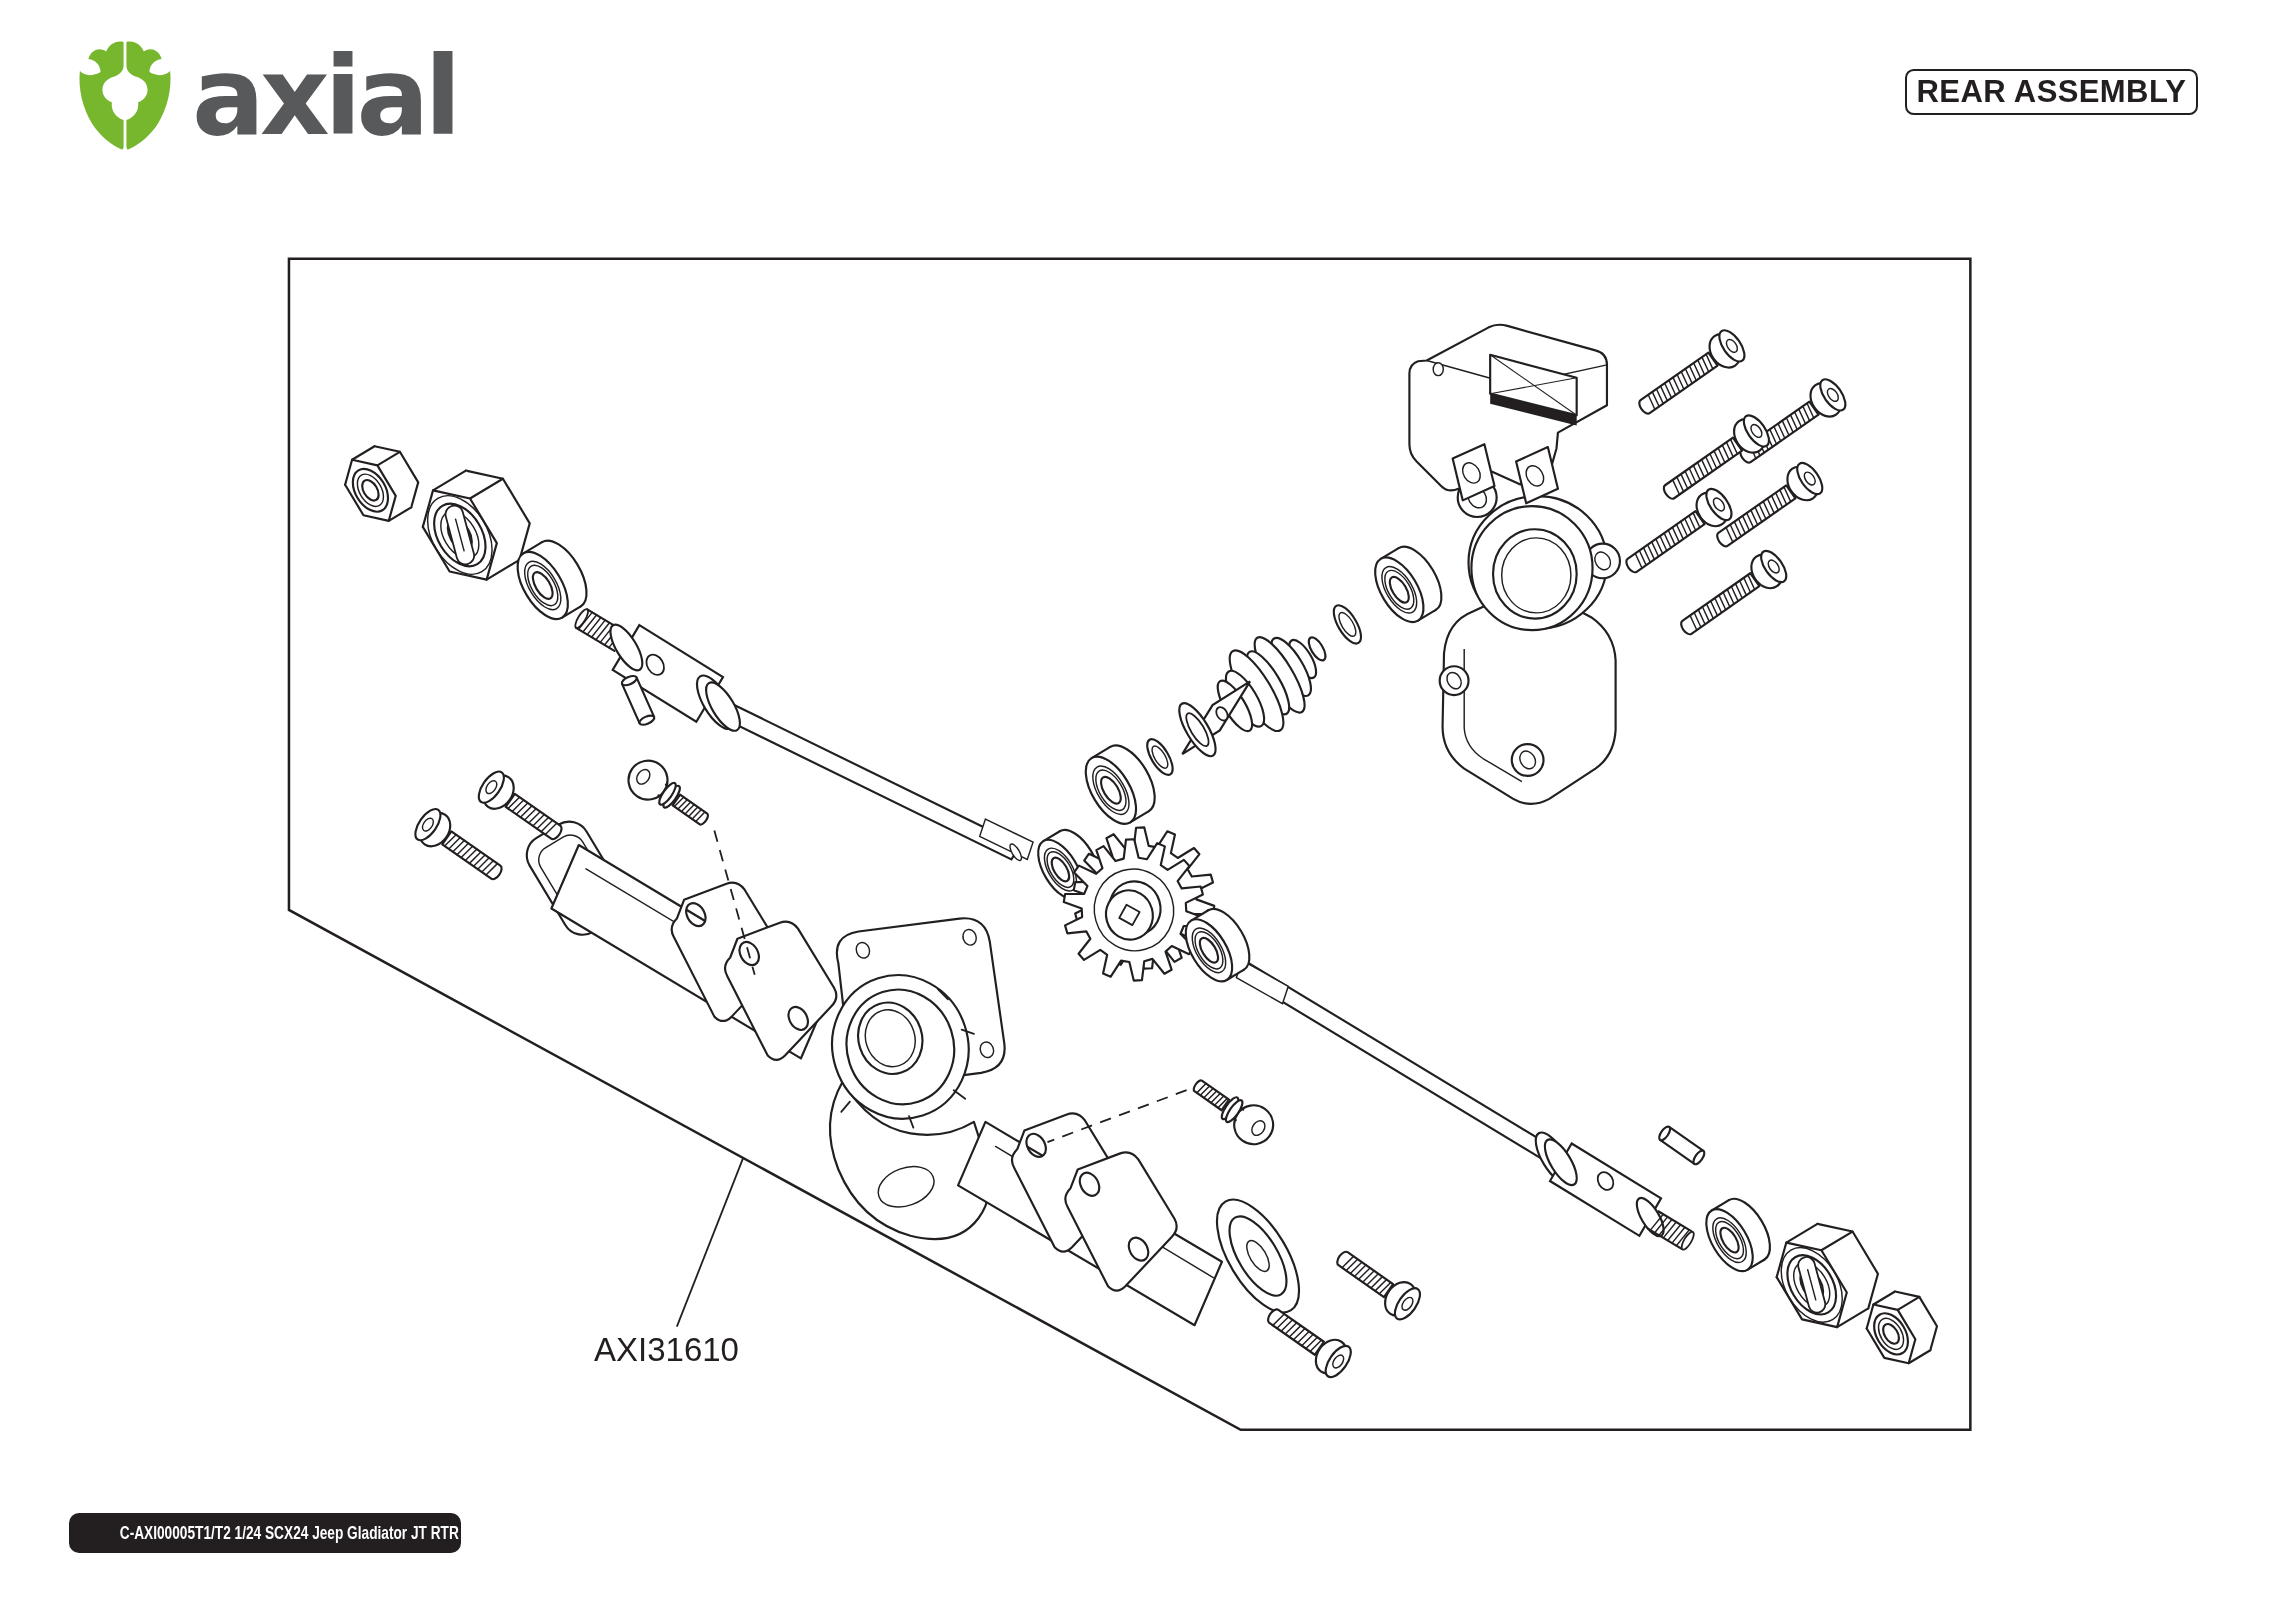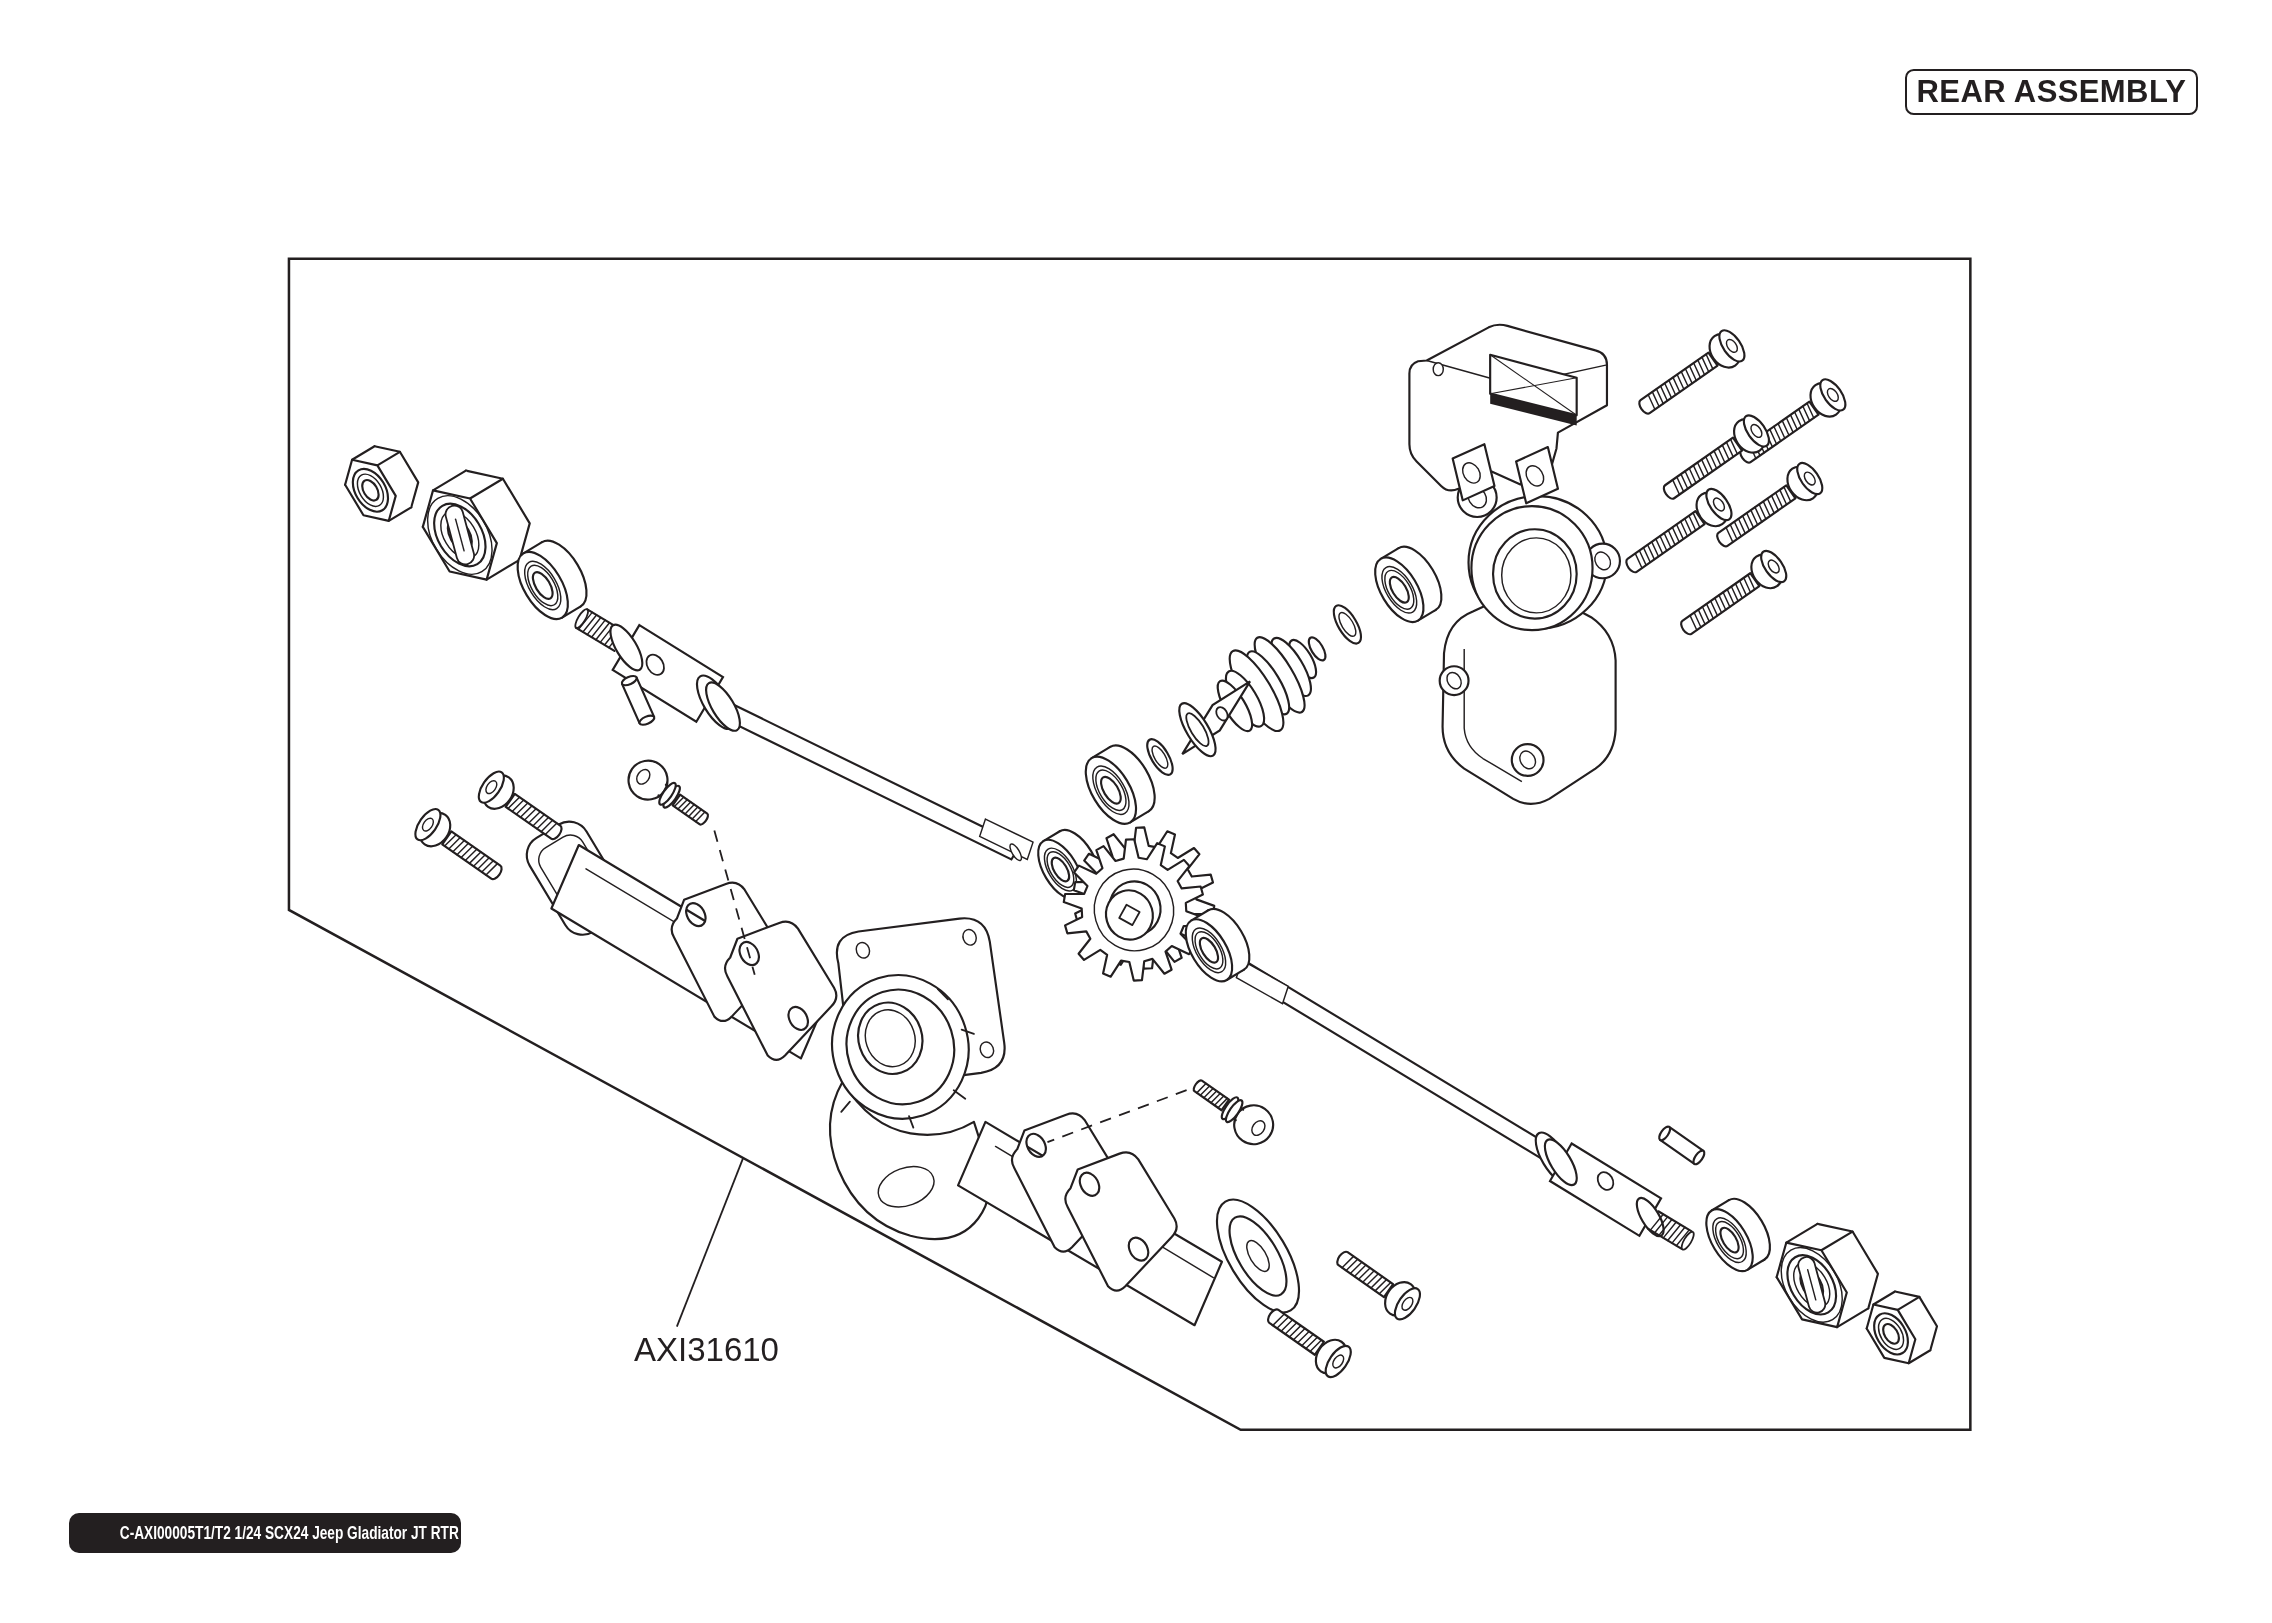--- a/index.html
+++ b/index.html
@@ -5,31 +5,52 @@
   html,body{margin:0;padding:0;background:#fff;}
   .page{position:relative;width:2273px;height:1623px;background:#fff;overflow:hidden;
         font-family:"Liberation Sans",sans-serif;color:#231f20;}
   .logo{position:absolute;left:78px;top:40px;display:flex;align-items:center;}
   .logo-text{font-family:"DejaVu Sans",sans-serif;font-weight:bold;font-size:108px;line-height:113px;
              letter-spacing:-5px;color:#58595b;margin-left:20px;}
   .assembly-badge{position:absolute;left:1905px;top:69px;width:293px;height:46px;box-sizing:border-box;
              border:2.9px solid #231f20;border-radius:8.7px;display:flex;align-items:center;justify-content:center;
              font-weight:bold;font-size:31px;letter-spacing:0.4px;background:#fff;}
   .diagram-svg{position:absolute;left:0;top:0;}
-  .part-label{position:absolute;left:634px;top:1331px;font-size:33px;color:#231f20;}
+  .part-label{position:absolute;left:594px;top:1331px;font-size:33px;color:#231f20;}
   .footer-badge{position:absolute;left:69px;top:1513px;width:348px;height:40px;background:#231f20;
              border-radius:10px;display:flex;align-items:center;overflow:hidden;padding-left:44px;}
   .footer-badge span{color:#fff;font-weight:bold;font-size:19px;white-space:nowrap;padding-left:9.4px;
              transform:scaleX(0.72);transform-origin:left center;letter-spacing:0;}
 </style>
 </head>
 <body>
 
 <div class="page">
 
+  <div class="logo">
+    <svg width="94" height="113" viewBox="0 0 200 240">
+      <g fill="#76b72e" stroke="none">
+        <path id="logo-half" d="M97,4
+          C80,0 66,10 60,24
+          C46,14 28,20 22,40
+          C38,42 48,54 48,68
+          C30,78 14,76 4,66
+          C0,104 10,146 30,178
+          C46,202 68,222 92,232
+          C96,234 97,230 97,224
+          L97,170
+          C80,164 70,150 72,132
+          C60,128 52,118 52,106
+          C52,92 62,82 76,78
+          C88,74 97,66 97,54 Z"></path>
+        <use href="#logo-half" transform="translate(200,0) scale(-1,1)"></use>
+      </g>
+    </svg>
+    <div class="logo-text">axial</div>
+  </div>
 
   <div class="assembly-badge">
     <span>REAR ASSEMBLY</span>
   </div>
 
   <svg id="diagram-svg" class="diagram-svg" width="2273" height="1623" viewBox="0 0 3151 2251">
     <defs>
       <path id="link-plate" fill-rule="evenodd" d="M0,0 L58,-22 Q74,-28 84,-14 L134,68 Q142,82 130,94 L66,162 Q54,174 42,162 L-14,52 Q-22,38 -10,26 Z
         M18,6 a12,17 -30 1,0 0.2,0.1 Z M86,96 a12,17 -30 1,0 0.2,0.1 Z"></path>
     </defs>

